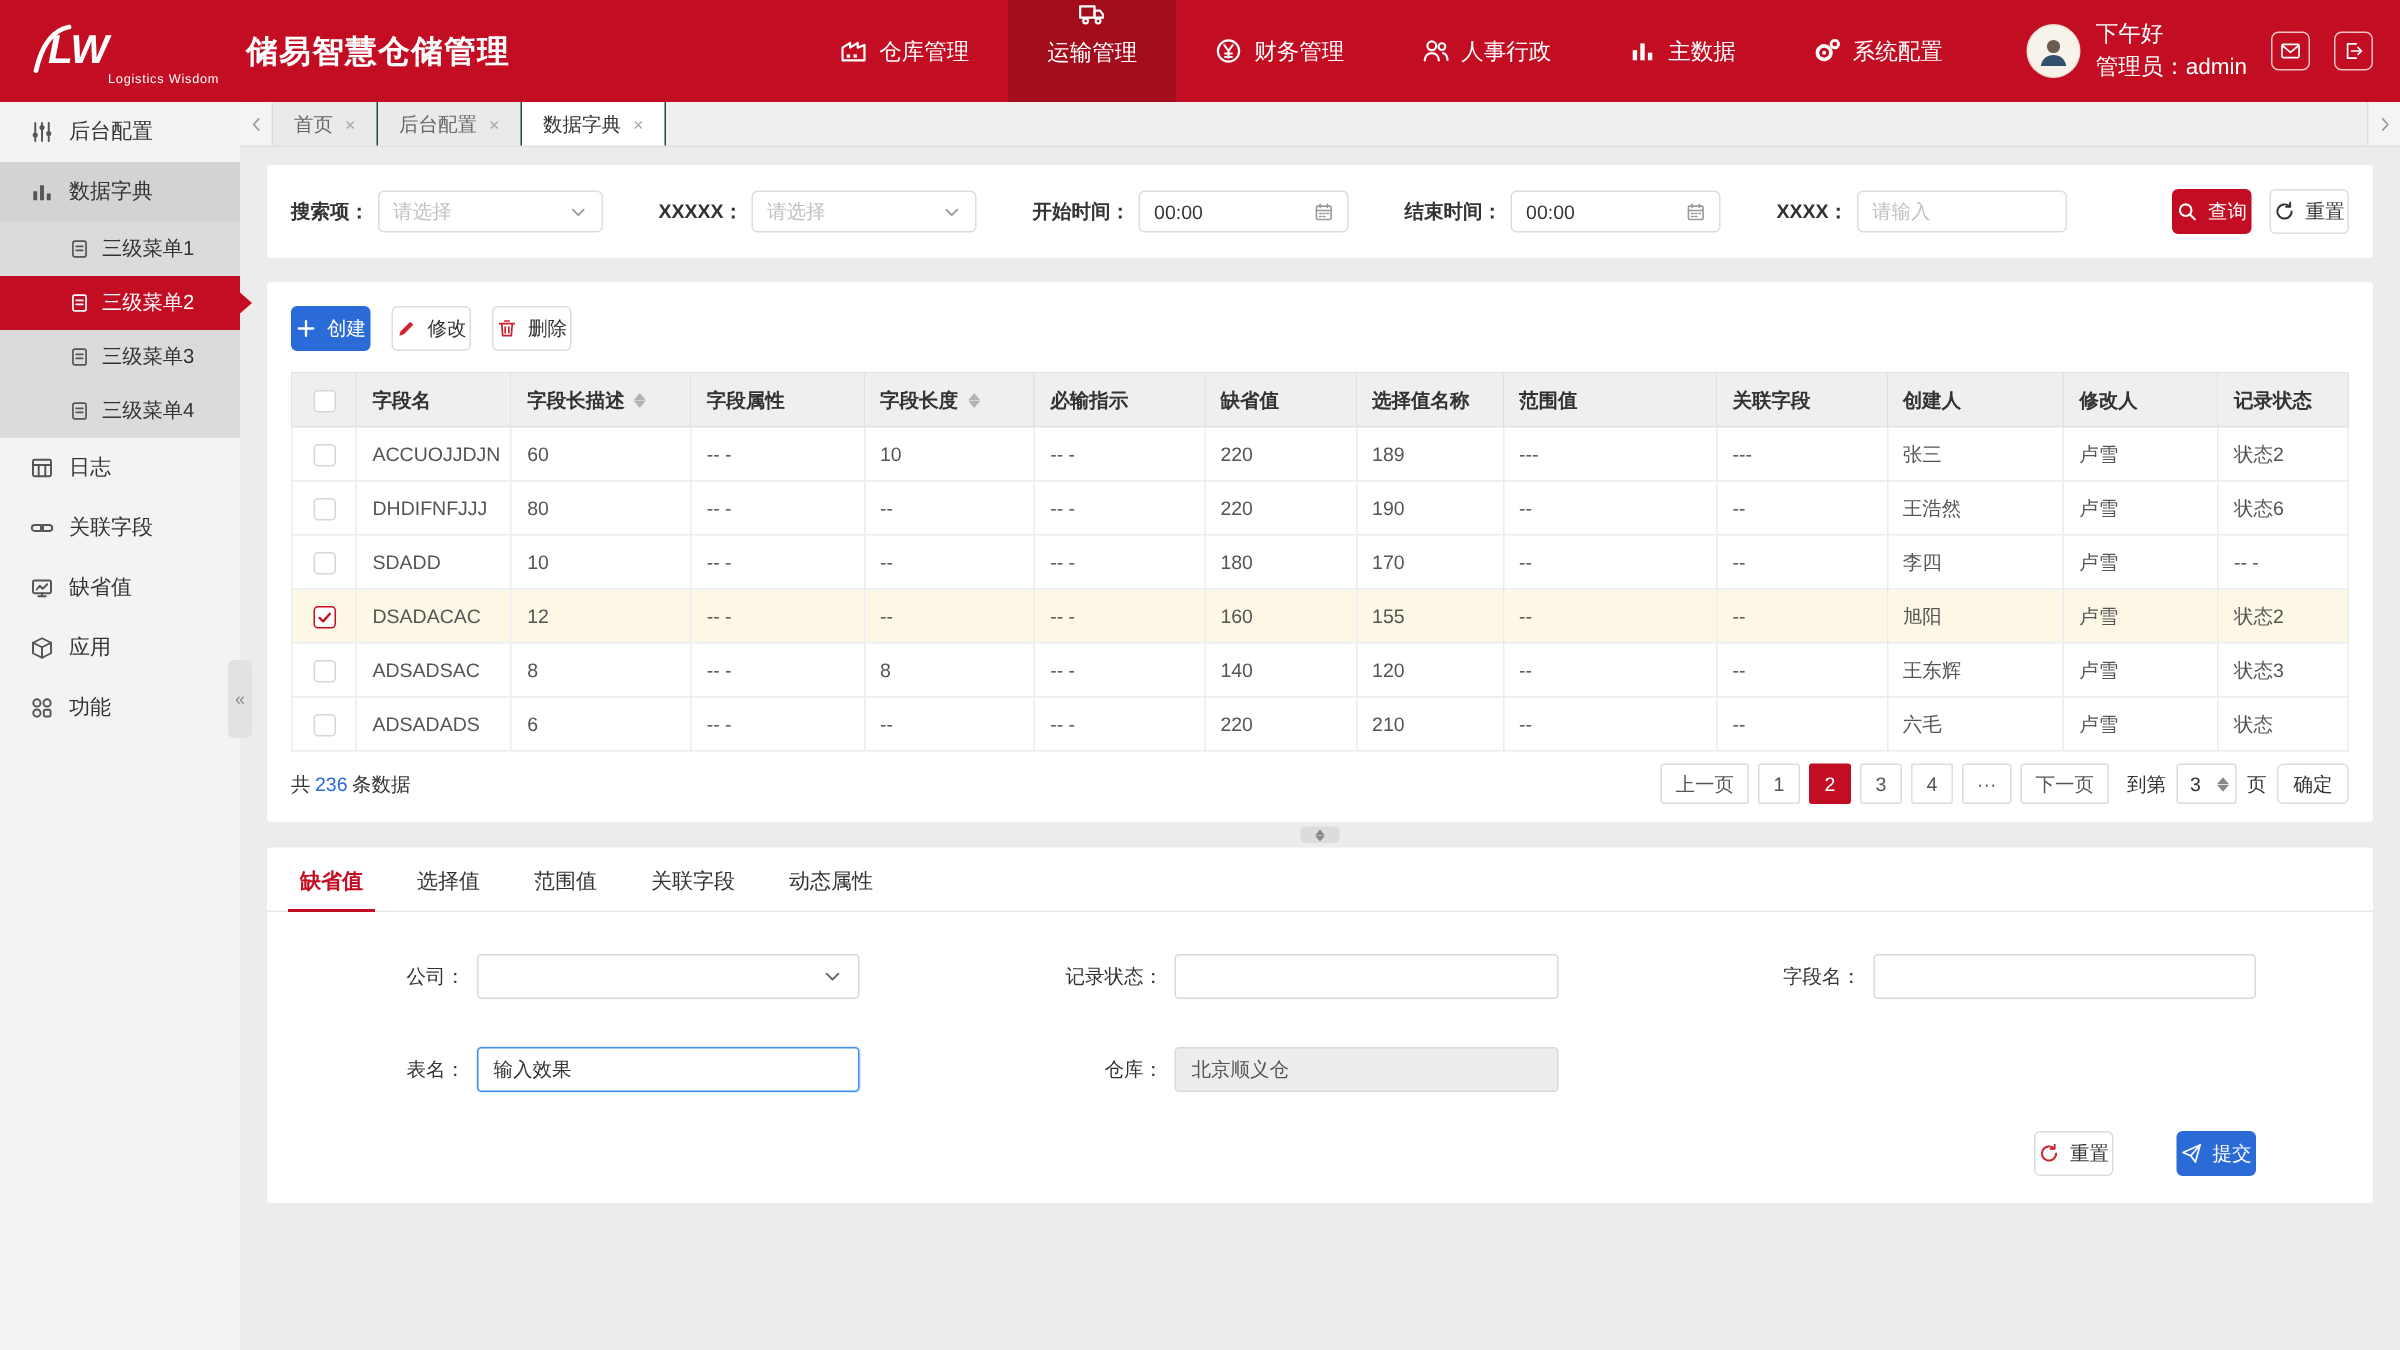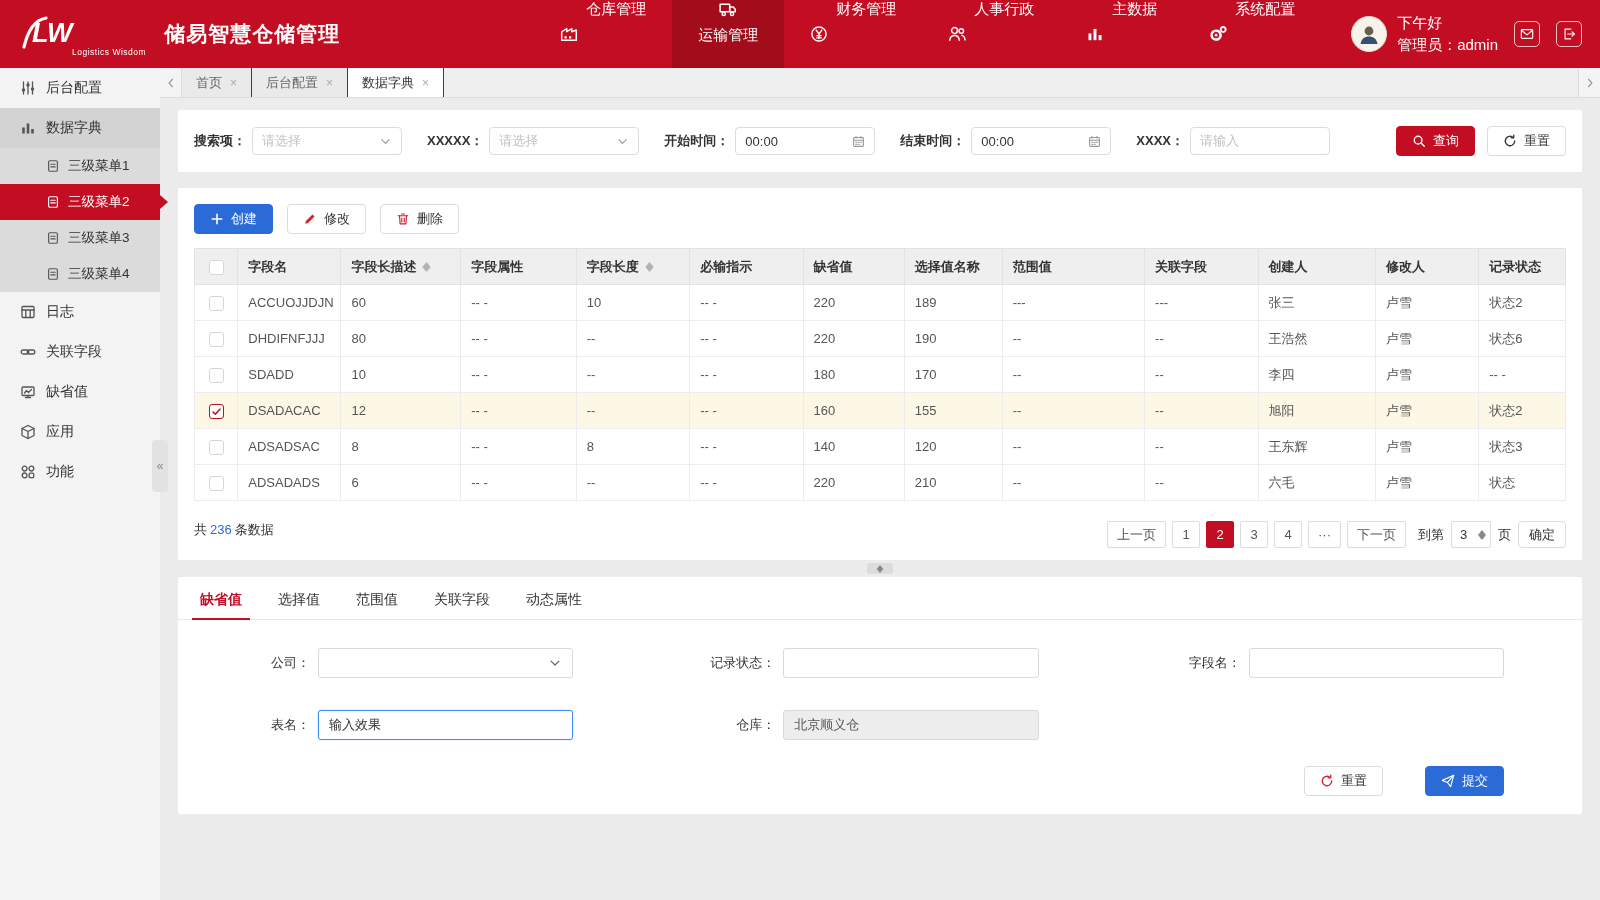--- a/index.html
+++ b/index.html
@@ -9,21 +9,21 @@
     --red:#c30d23; --red-dark:#a30d1b; --blue:#2b6bd8;
     --border:#dcdcdc; --row-yellow:#fdf8e6;
   }
   
   .app-header{ height:68px; background:var(--red); display:flex; align-items:center; color:#fff; }
   .logo-wrap{ display:flex; align-items:flex-end; padding:0 14px 0 16px; }
   .logo-svg{ display:block; }
   .logo-texts{ margin-left:-6px; }
   .app-title{ font-size:21px; font-weight:bold; letter-spacing:1px; margin-left:4px; }
   .main-nav{ display:flex; align-items:stretch; height:68px; margin-left:auto; }
-  .nav-item{ display:flex; gap:8px; padding:0 26px; font-size:15px; cursor:pointer; }
+  .nav-item{ display:flex; align-items:center; gap:8px; padding:0 26px; font-size:15px; cursor:pointer; }
   .nav-item.active{ background:var(--red-dark);flex-direction:column; }
   .nav-item .icon svg{ width:18px; height:18px; display:block; }
   .user-area{ display:flex; align-items:center; gap:10px; padding:0 18px 0 30px; }
   .avatar{ width:36px; height:36px; border-radius:50%; background:#f7f2ea; display:flex; align-items:center; justify-content:center; overflow:hidden; border:1px solid #e8dfd2;}
   .greeting{ font-size:15px; line-height:1.5; white-space:nowrap; }
   .hdr-btn{ width:26px; height:26px; border:1px solid rgba(255,255,255,.75); border-radius:5px; display:flex; align-items:center; justify-content:center; margin-left:6px; cursor:pointer; }
   .hdr-btn svg{ width:14px; height:14px; }
   .icon{ display:inline-flex; align-items:center; justify-content:center; }
   
   .layout{ display:flex; height:832px; }
@@ -49,49 +49,49 @@
   .tabs-wrap{ display:flex; }
   .tab{ display:flex; align-items:center; gap:8px; padding:0 14px; font-size:13px; color:#666;
     background:#eaeaea; border-right:1px solid #14532d; cursor:pointer; white-space:nowrap; }
   .tab.active{ background:#fff; color:#333; }
   .tab .tab-close{ color:#aaa; font-size:12px; cursor:pointer; }
   .tabbar-fill{ flex:1; }
   .content{ flex:1; padding:12px 18px 0 18px; overflow:hidden; }
   .card{ background:#fff; border-radius:2px; }
   
   .filter-card{ height:62px; display:flex; align-items:center; padding:0 16px; gap:0; }
-  .f-field{ display:flex; align-items:center; margin-right:25px; }
+  .f-field{ display:flex; align-items:center; margin-right:37px; }
   .f-label{ font-size:13px; color:#333; font-weight:bold; margin-right:6px; white-space:nowrap; }
   .ctl{ height:28px; border:1px solid var(--border); border-radius:4px; background:#fff;
     display:flex; align-items:center; padding:0 9px; font-size:13px; color:#333; }
   .ctl .ph{ color:#c2c2c2; }
   .ctl .tail{ margin-left:auto; color:#999; display:flex; }
   .ctl .tail svg{ width:13px; height:13px; }
   .btn{ height:30px; border:1px solid var(--border); border-radius:4px; background:#fff; color:#333;
-    display:inline-flex; align-items:center; justify-content:center; gap:7px; font-size:13px; padding:0 15px; cursor:pointer; white-space:nowrap;}
+    display:inline-flex; align-items:center; justify-content:center; gap:7px; font-size:13px; padding:0 2px; cursor:pointer; white-space:nowrap;}
   .btn svg{ width:14px; height:14px; }
   .btn.danger{ background:var(--red); border-color:var(--red); color:#fff; }
   .btn.primary{ background:var(--blue); border-color:var(--blue); color:#fff; }
   .btn .ic-red svg{ color:#d0212f; }
   .filter-btns{ margin-left:auto; display:flex; gap:12px; }
   
   .table-card{ margin-top:16px; padding:16px 16px 12px 16px; }
   .toolbar{ display:flex; gap:14px; margin-bottom:14px; }
   table.grid{ width:100%; border-collapse:collapse; table-layout:fixed; }
   .grid th{ background:#efefef; border:1px solid #e2e2e2; height:36px; font-size:13px; color:#333;
     text-align:left; padding:0 10px; font-weight:bold; white-space:nowrap; overflow:hidden; }
   .grid td{ border:1px solid #ececec; height:36px; font-size:13px; color:#555; padding:0 10px; white-space:nowrap; overflow:hidden; }
   .grid .cb-col{ width:42px; text-align:center; padding:0; }
   .grid tr.sel td{ background:var(--row-yellow); }
   .sort-ic{ display:inline-flex; flex-direction:column; margin-left:6px; vertical-align:middle; cursor:pointer; }
   .sort-ic svg{ width:9px; height:5px; color:#b3b3b3; display:block; }
   .cb{ width:15px; height:15px; border:1px solid #d6d6d6; border-radius:3px; background:#fff; display:inline-flex; align-items:center; justify-content:center; cursor:pointer; vertical-align:middle;}
   .cb.on{ border-color:var(--red); }
   .cb svg{ width:11px; height:11px; color:var(--red); }
-  .pager-row{ display:flex; margin-top:20px; font-size:13px; color:#333; }
+  .pager-row{ display:flex; align-items:center; margin-top:8px; font-size:13px; color:#333; }
   .total b{ color:var(--blue); font-weight:normal; padding:0 3px; }
   .pager{ margin-left:auto; display:flex; align-items:center; }
   .pg-item{ min-width:28px; height:27px; border:1px solid var(--border); background:#fff; display:inline-flex;
     align-items:center; justify-content:center; padding:0 9px; font-size:13px; color:#555; margin-left:6px; border-radius:2px; cursor:pointer;}
   .pg-item.active{ background:var(--red); border-color:var(--red); color:#fff; }
   .jump{ display:flex; align-items:center; gap:7px; margin-left:12px; }
   .jump-box{ width:40px; height:27px; border:1px solid var(--border); border-radius:2px; display:flex; align-items:center; justify-content:space-between; padding:0 4px 0 8px; background:#fff;}
   .jump-box .sp{ display:flex; flex-direction:column; cursor:pointer; }
   .jump-box .sp svg{ width:8px; height:5px; color:#888; display:block; }
   

